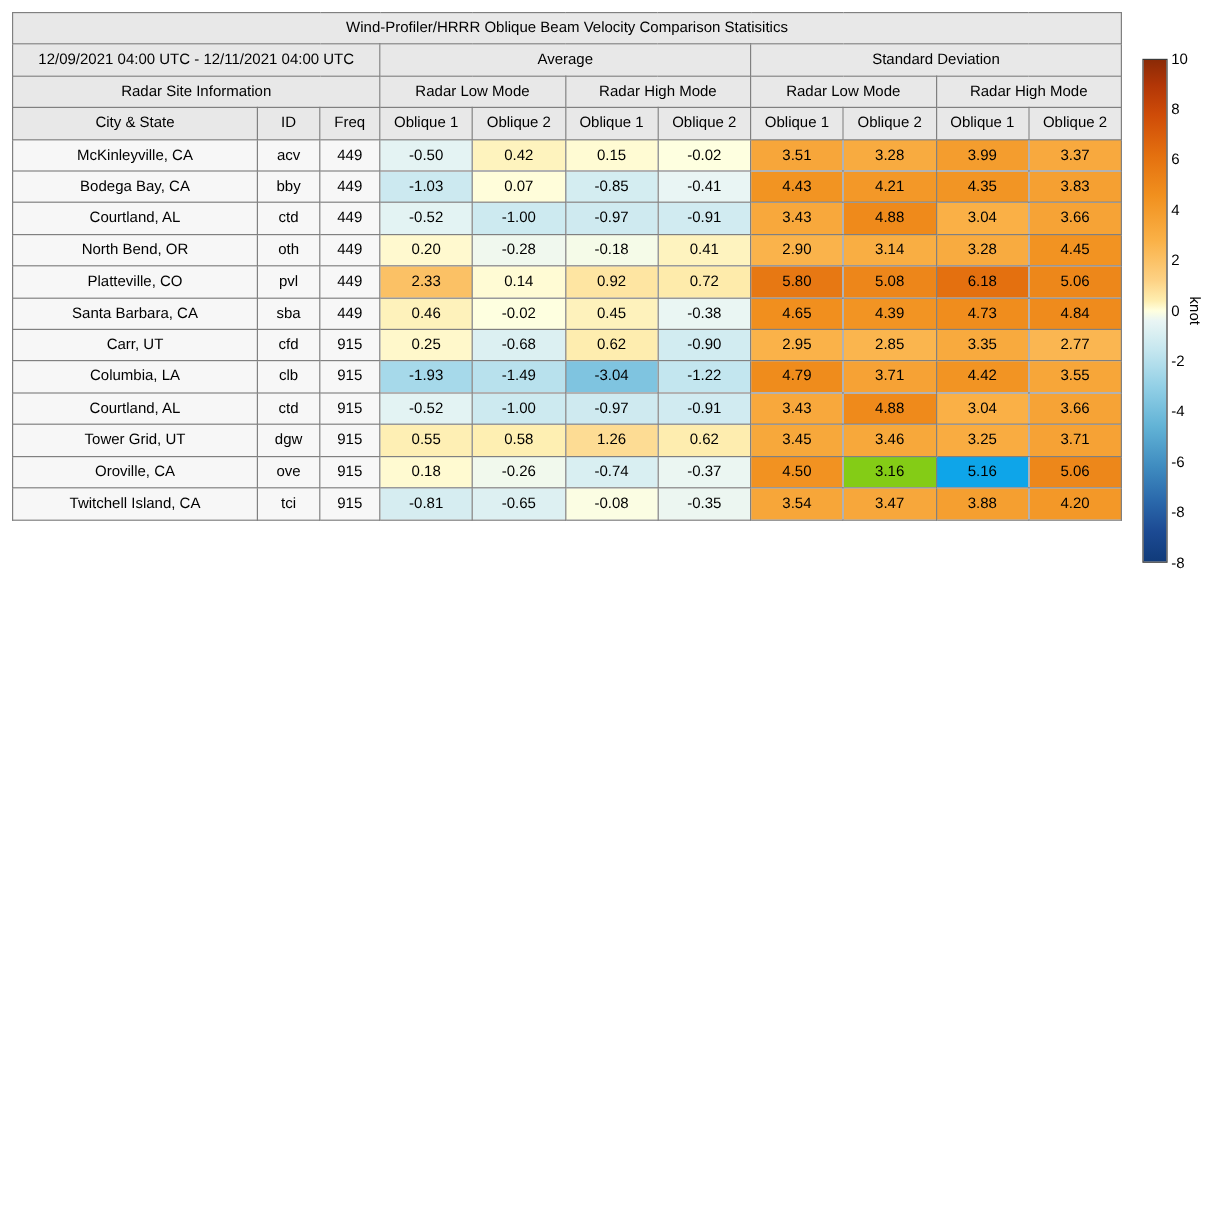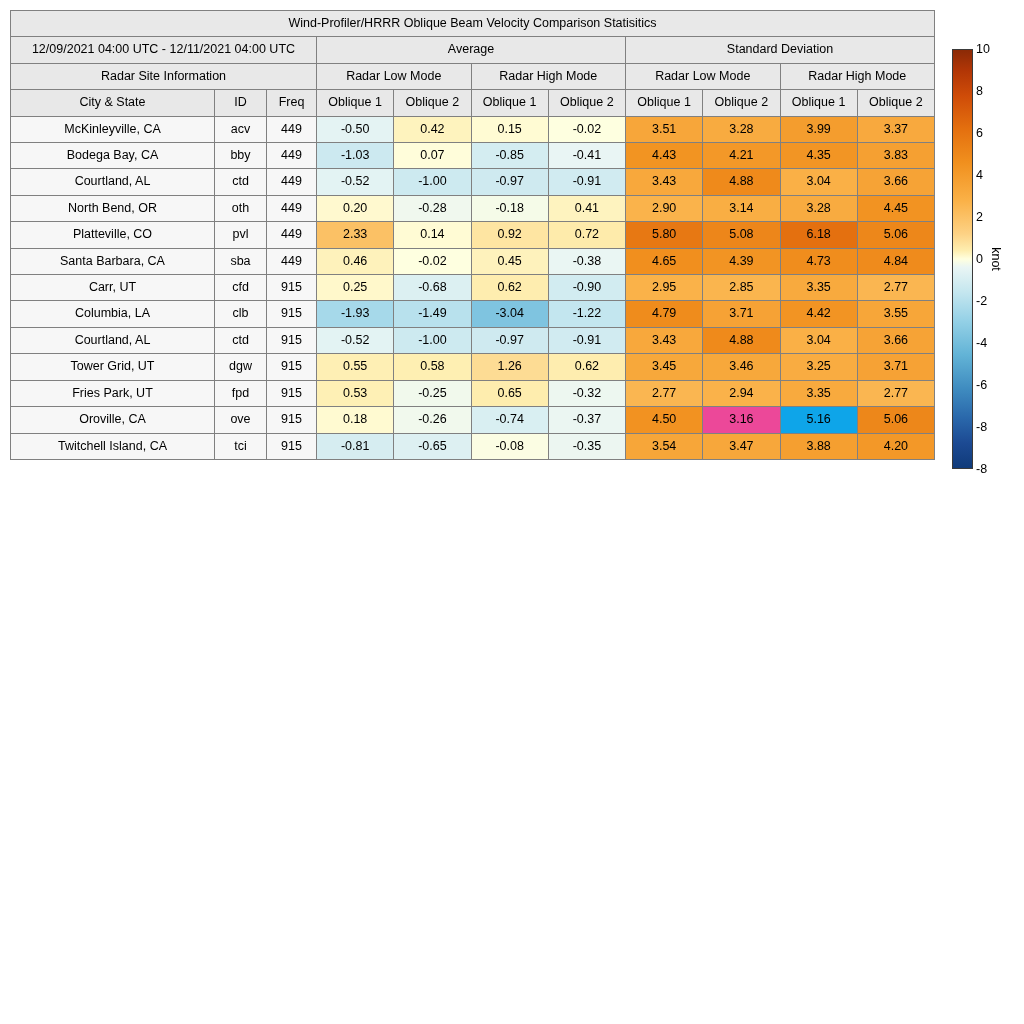--- a/index.html
+++ b/index.html
@@ -299,42 +299,29 @@
             <td class="num" style="background: rgb(254, 239, 180);">0.55</td>
             <td class="num" style="background: rgb(254, 239, 178);">0.58</td>
             <td class="num" style="background: rgb(253, 220, 148);">1.26</td>
             <td class="num" style="background: rgb(254, 237, 175);">0.62</td>
             <td class="num" style="background: rgb(247, 168, 59);">3.45</td>
             <td class="num" style="background: rgb(247, 168, 59);">3.46</td>
             <td class="num" style="background: rgb(249, 172, 65);">3.25</td>
             <td class="num" style="background: rgb(246, 162, 53);">3.71</td>
           </tr>
           <tr>
-            <td>Fries Park, UT</td>
-            <td>fpd</td>
-            <td>915</td>
-            <td class="num" style="background: rgb(254, 240, 181);">0.53</td>
-            <td class="num" style="background: rgb(241, 249, 236);">-0.25</td>
-            <td class="num" style="background: rgb(254, 237, 174);">0.65</td>
-            <td class="num" style="background: rgb(237, 247, 240);">-0.32</td>
-            <td class="num" style="background: rgb(250, 182, 81);">2.77</td>
-            <td class="num" style="background: rgb(250, 178, 74);">2.94</td>
-            <td class="num" style="background: rgb(248, 170, 62);">3.35</td>
-            <td class="num" style="background: rgb(250, 182, 81);">2.77</td>
-          </tr>
-          <tr>
             <td>Oroville, CA</td>
             <td>ove</td>
             <td>915</td>
             <td class="num" style="background: rgb(255, 250, 209);">0.18</td>
             <td class="num" style="background: rgb(241, 249, 237);">-0.26</td>
             <td class="num" style="background: rgb(217, 239, 242);">-0.74</td>
             <td class="num" style="background: rgb(235, 246, 242);">-0.37</td>
             <td class="num" style="background: rgb(242, 146, 33);">4.50</td>
-            <td class="num" style="background: #ec4899;">3.16</td>
+            <td class="num" style="background: #84cc16;">3.16</td>
             <td class="num" style="background: #0ea5e9;">5.16</td>
             <td class="num" style="background: rgb(237, 135, 26);">5.06</td>
           </tr>
           <tr>
             <td>Twitchell Island, CA</td>
             <td>tci</td>
             <td>915</td>
             <td class="num" style="background: rgb(214, 237, 241);">-0.81</td>
             <td class="num" style="background: rgb(221, 240, 242);">-0.65</td>
             <td class="num" style="background: rgb(251, 253, 227);">-0.08</td>

